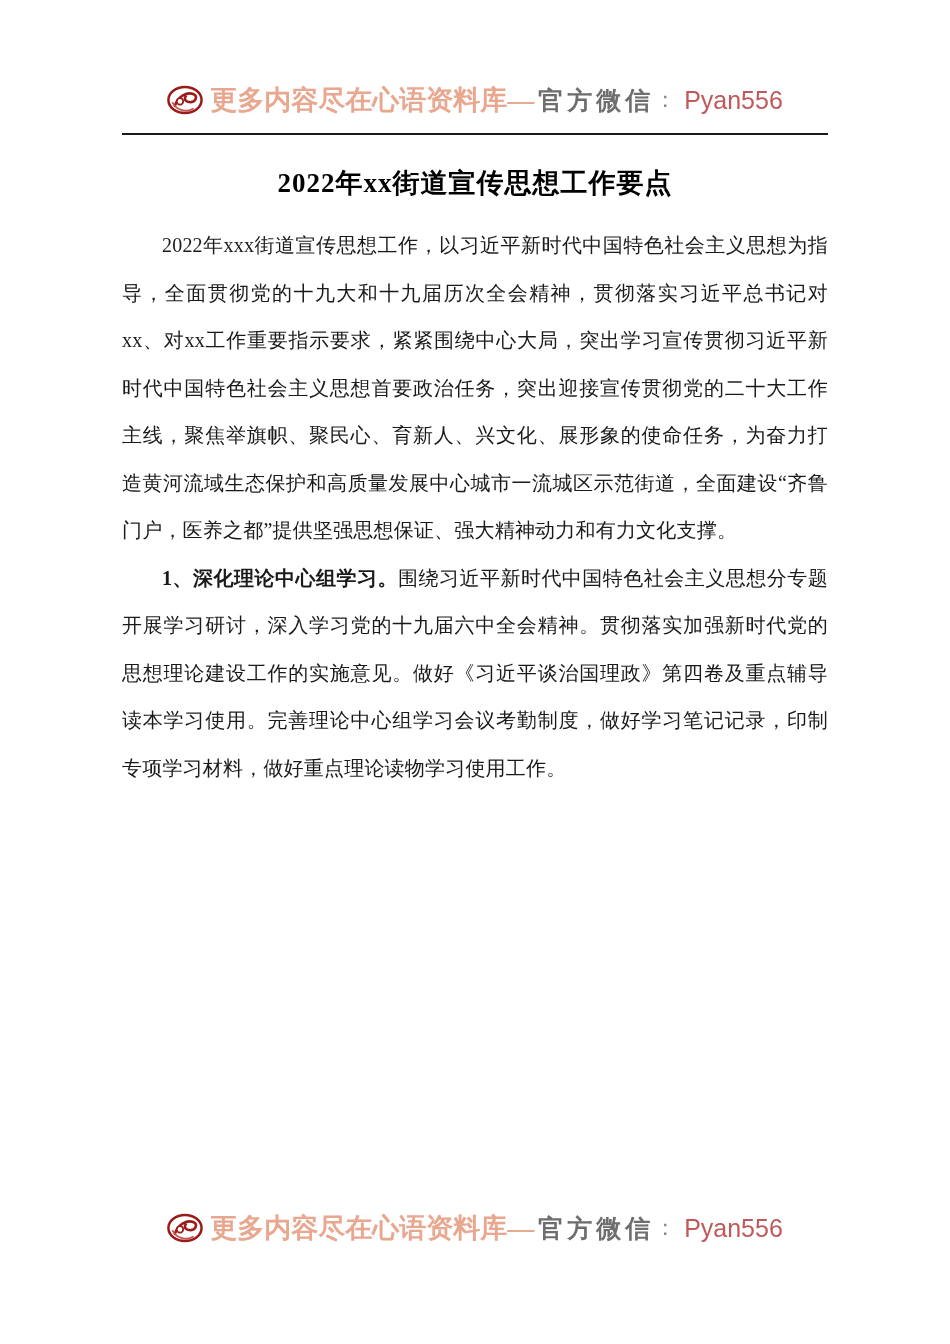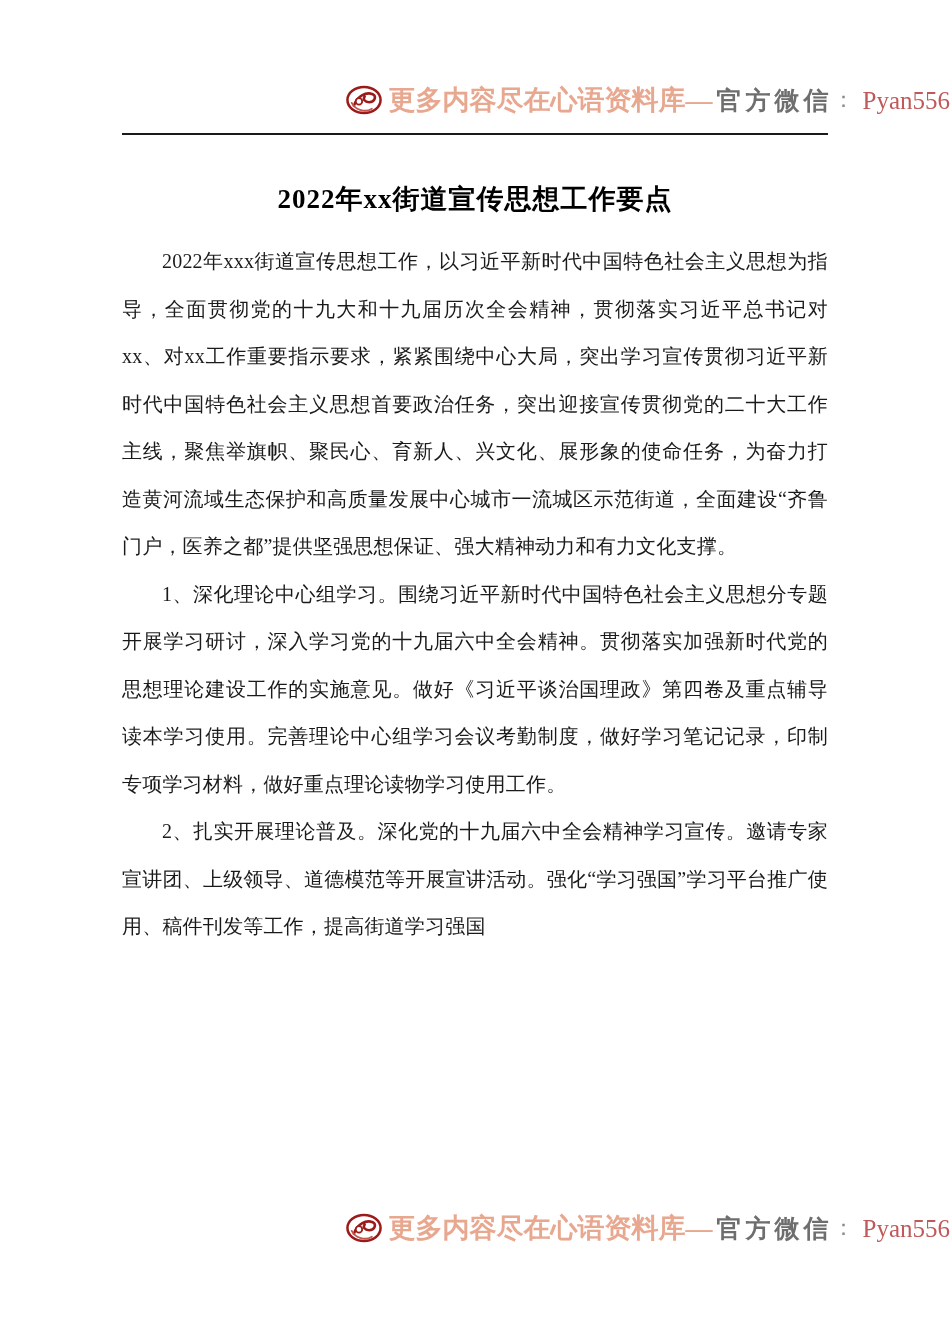--- a/index.html
+++ b/index.html
@@ -21,21 +21,21 @@
   }
 
   
   .watermark {
     position: absolute;
     left: 0;
     width: 950px;
     height: 44px;
     display: flex;
     align-items: center;
-    justify-content: flex-end;
+    justify-content: center;
     white-space: nowrap;
   }
   .watermark-top { top: 78px; }
   .watermark-bottom { top: 1206px; }
 
   .wm-logo {
     width: 36px;
     height: 36px;
     margin-right: 7px;
     flex: 0 0 auto;
@@ -65,42 +65,42 @@
     margin-left: 4px;
     line-height: 1;
   }
   .wm-colon {
     font-family: "Liberation Serif", "DejaVu Serif", serif;
     font-size: 22px;
     color: #8a8a8a;
     line-height: 1;
   }
   .wm-handle {
-    font-family: Liberation Serif, serif;
+    font-family: Liberation Sans, sans-serif;
     font-size: 25px;
     color: #c05a5a;
     margin-left: 8px;
     line-height: 1;
   }
 
   
   .header-rule {
     position: absolute;
     left: 122px;
     top: 133px;
     width: 706px;
     height: 0;
     border-top: 2.2px solid #1a1a1a;
   }
 
   
   .doc {
     position: absolute;
     left: 122px;
-    top: 176px;
+    top: 160px;
     width: 706px;
   }
 
   .doc-title {
     font-family: "Liberation Serif", "DejaVu Serif", serif;
     font-size: 27px;
     font-weight: 700;
     color: #000000;
     text-align: center;
     letter-spacing: 1px;
@@ -115,21 +115,21 @@
     line-height: 47.5px;
     text-align: justify;
     text-align-last: left;
     text-indent: 2em;
     margin: 0;
     letter-spacing: 0.2px;
   }
   .para + .para { margin-top: 0; }
 
   .para b {
-    font-weight: 400;
+    font-weight: 700;
   }
 </style>
 </head>
 <body>
 
 <div class="page">
 
   <div class="watermark watermark-top">
     <svg class="wm-logo" viewBox="0 0 100 100">
       <ellipse cx="50" cy="50" rx="46" ry="36" fill="none" stroke="#9b1b1b" stroke-width="7"></ellipse>
@@ -151,23 +151,20 @@
 
     <p class="para">
       <span>2022年xxx街道宣传思想工作，以习近平新时代中国特色社会主义思想为指导，全面贯彻党的十九大和十九届历次全会精神，贯彻落实习近平总书记对xx、对xx工作重要指示要求，紧紧围绕中心大局，突出学习宣传贯彻习近平新时代中国特色社会主义思想首要政治任务，突出迎接宣传贯彻党的二十大工作主线，聚焦举旗帜、聚民心、育新人、兴文化、展形象的使命任务，为奋力打造黄河流域生态保护和高质量发展中心城市一流城区示范街道，全面建设“齐鲁门户，医养之都”提供坚强思想保证、强大精神动力和有力文化支撑。</span>
     </p>
 
 
     <p class="para">
       <b>1、深化理论中心组学习。</b><span>围绕习近平新时代中国特色社会主义思想分专题开展学习研讨，深入学习党的十九届六中全会精神。贯彻落实加强新时代党的思想理论建设工作的实施意见。做好《习近平谈治国理政》第四卷及重点辅导读本学习使用。完善理论中心组学习会议考勤制度，做好学习笔记记录，印制专项学习材料，做好重点理论读物学习使用工作。</span>
     </p>
 
-    <p class="para">
-      <b>2、扎实开展理论普及。</b><span>深化党的十九届六中全会精神学习宣传。邀请专家宣讲团、上级领导、道德模范等开展宣讲活动。强化“学习强国”学习平台推广使用、稿件刊发等工作，提高街道学习强国</span>
-    </p>
   </div>
 
   <div class="watermark watermark-bottom">
     <svg class="wm-logo" viewBox="0 0 100 100">
       <ellipse cx="50" cy="50" rx="46" ry="36" fill="none" stroke="#9b1b1b" stroke-width="7"></ellipse>
       <path d="M22 66 C 30 40, 56 26, 74 34 C 86 40, 80 56, 64 56 C 52 56, 46 48, 52 40" fill="none" stroke="#9b1b1b" stroke-width="7" stroke-linecap="round"></path>
       <circle cx="36" cy="54" r="9" fill="#ffffff" stroke="#9b1b1b" stroke-width="5"></circle>
       <path d="M16 58 C 26 78, 54 86, 72 74" fill="none" stroke="#c4554f" stroke-width="5" stroke-linecap="round"></path>
     </svg>
     <span class="wm-main">更多内容尽在心语资料库</span>

